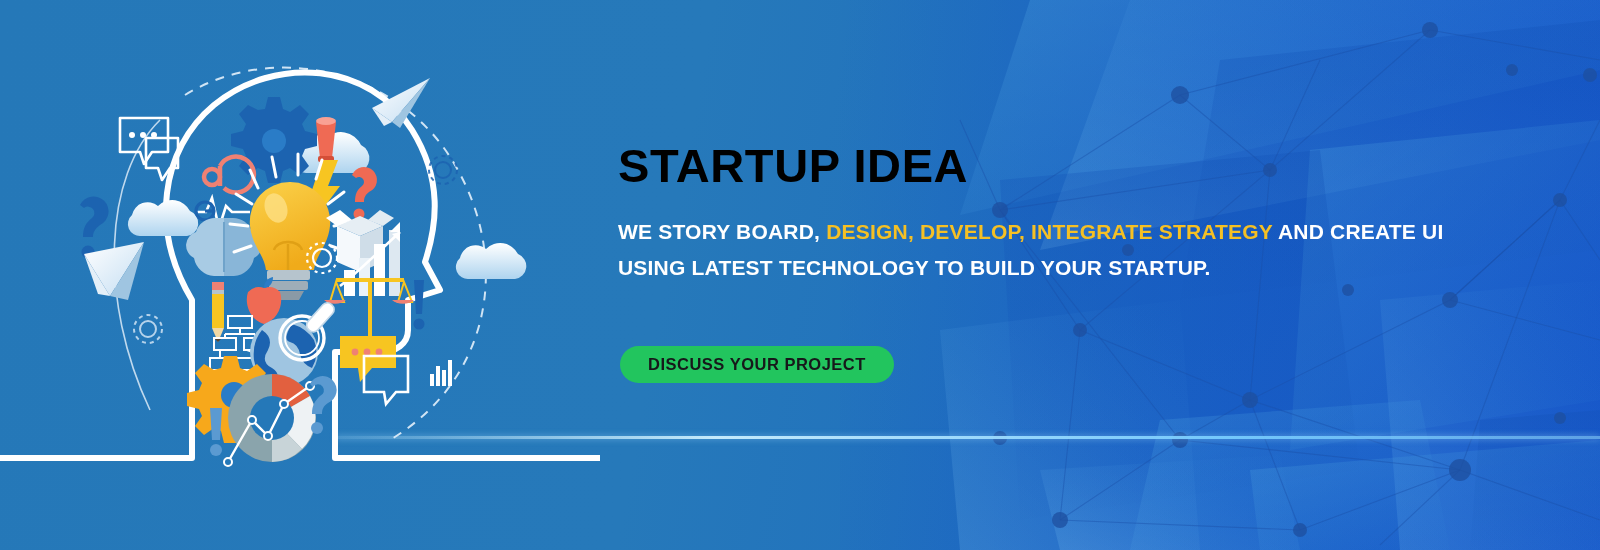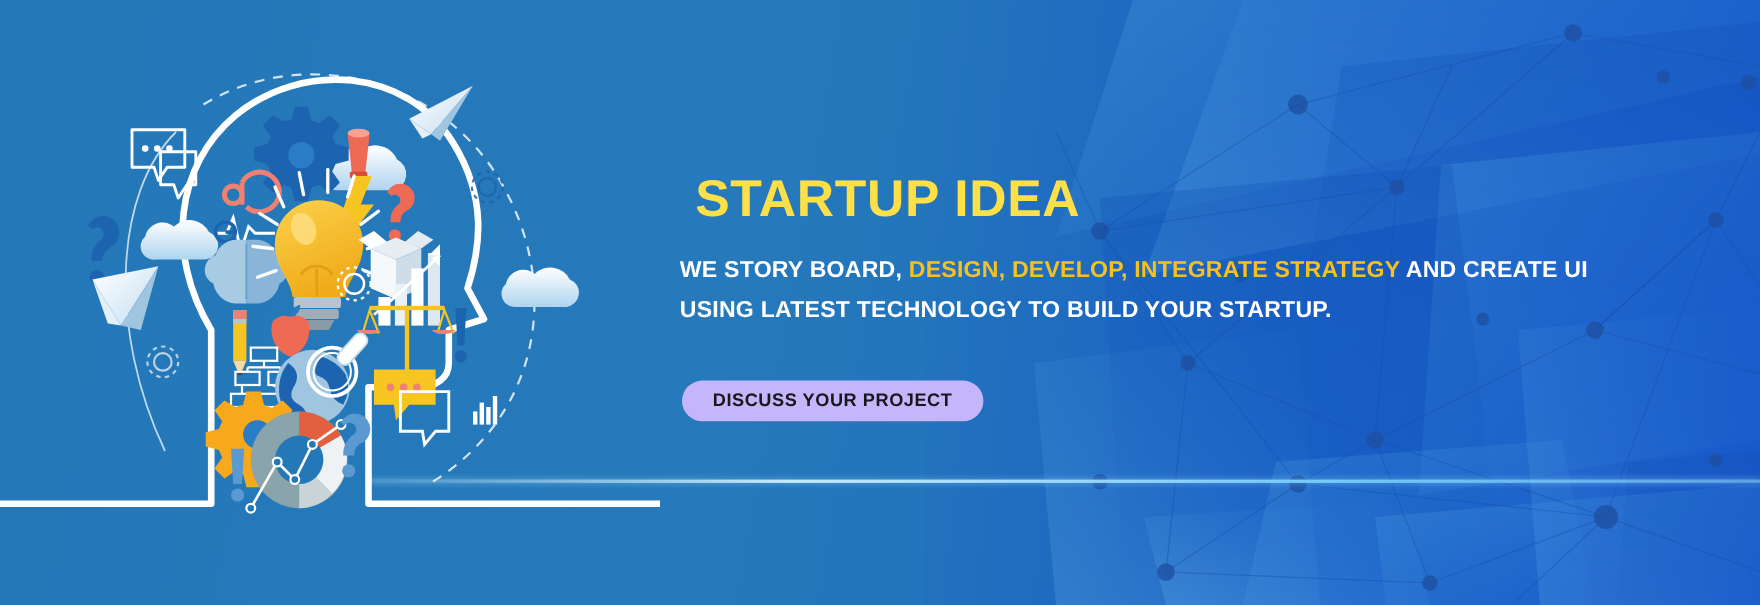--- a/index.html
+++ b/index.html
@@ -48,22 +48,22 @@
   }
 
   
   .copy {
     position: absolute;
     left: 618px;
     top: 140px;
     width: 880px;
   }
   .headline {
-    margin: 14px;
-    color: #fde047;
+    margin: 0;
+    color: #000000;
     font-size: 47px;
     line-height: 52px;
     font-weight: 700;
     letter-spacing: 0.6px;
     text-transform: uppercase;
   }
   .subcopy {
     margin: 22px 0 0 0;
     color: #ffffff;
     font-size: 21px;
@@ -78,21 +78,21 @@
   .cta {
     position: absolute;
     left: 620px;
     top: 346px;
     display: inline-block;
     padding: 0 28px;
     height: 37px;
     line-height: 37px;
     border: none;
     border-radius: 19px;
-    background: #c4b5fd;
+    background: #22c55e;
     color: #17181a;
     font-family: "Liberation Sans", sans-serif;
     font-size: 16.5px;
     font-weight: 700;
     letter-spacing: 0.5px;
     text-transform: uppercase;
     cursor: pointer;
     white-space: nowrap;
   }
 

